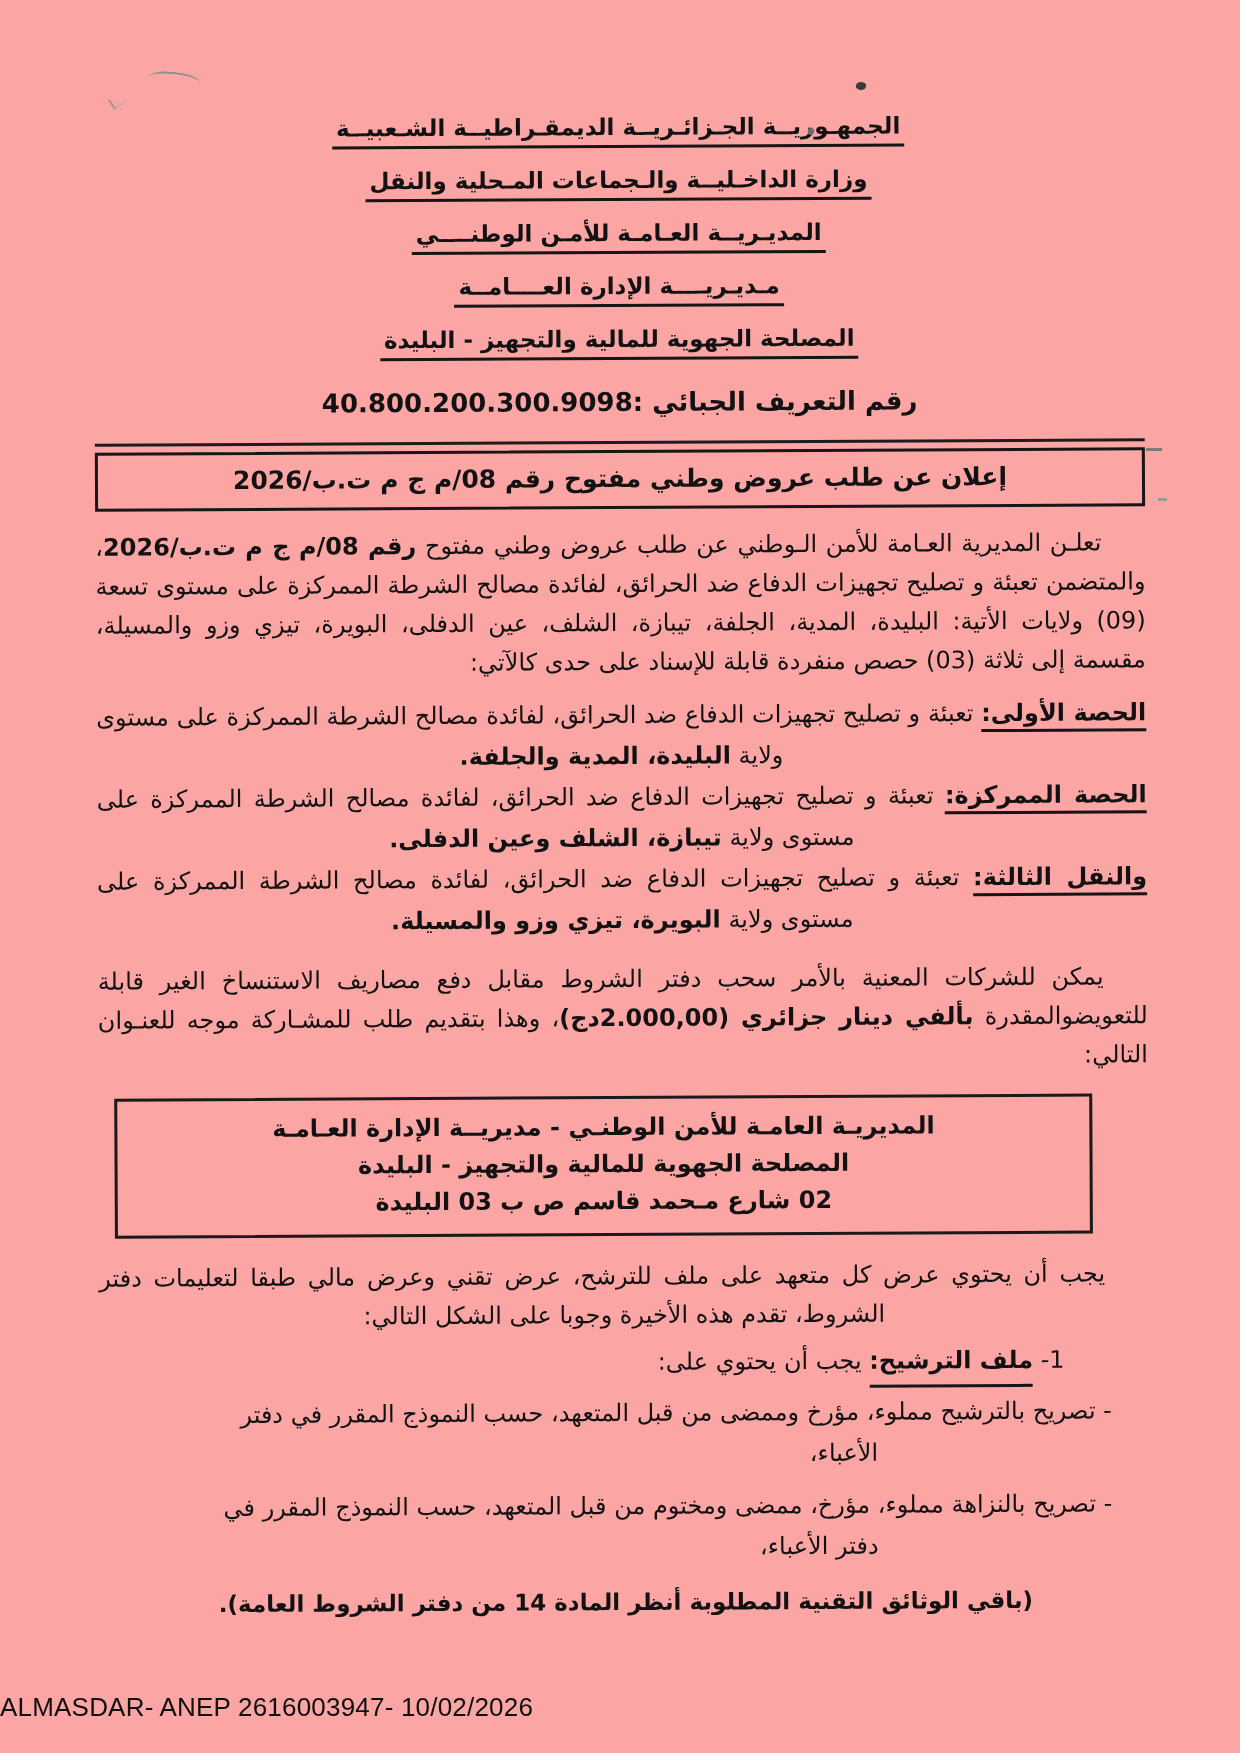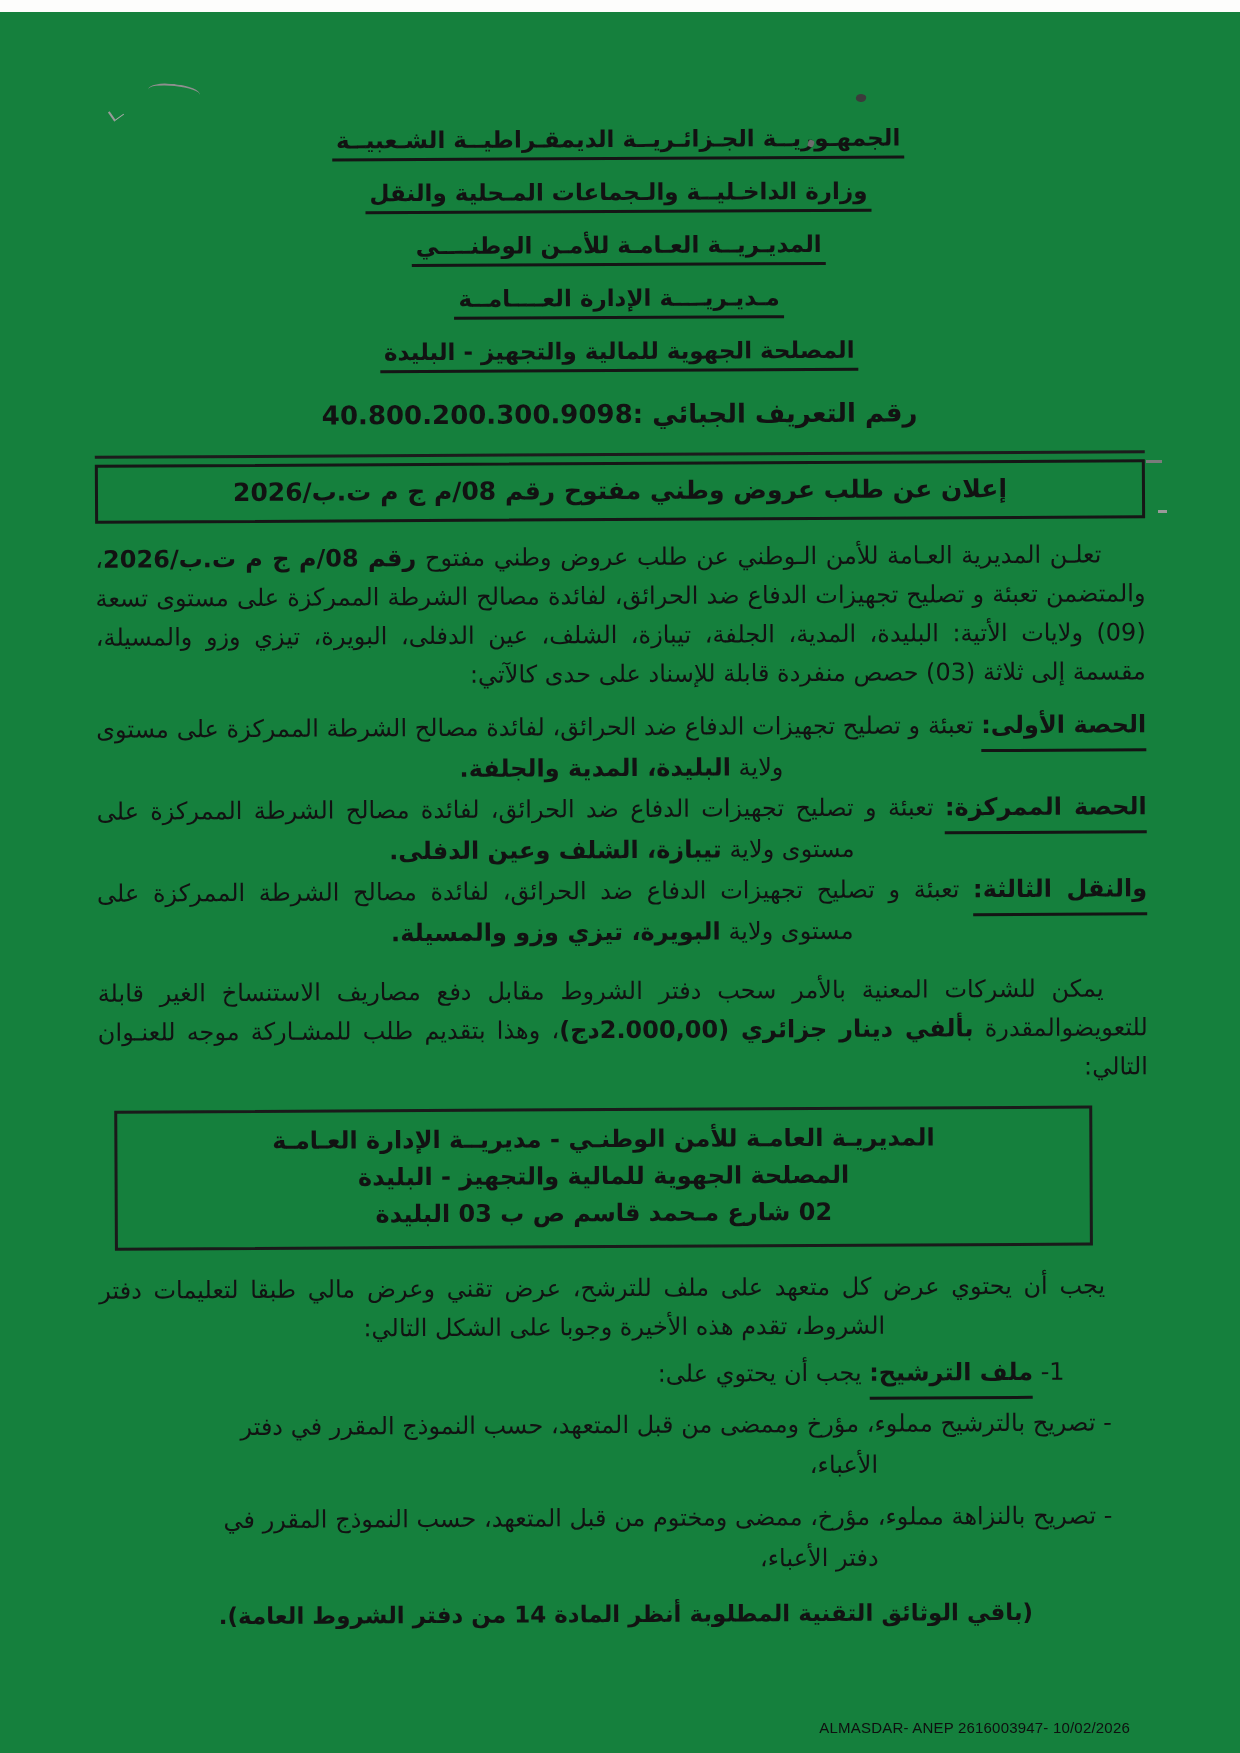--- a/index.html
+++ b/index.html
@@ -4,21 +4,21 @@
 <style>
   html, body { margin: 0; padding: 0; }
   body {
     width: 1240px; height: 1753px;
     background: #fdfdfc;
     font-family: "DejaVu Sans", sans-serif;
     color: #121212;
     position: relative;
     overflow: hidden;
   }
-  .sheet { position: absolute; inset: 0; background: #15803d; margin-top: 12px; }
+  .sheet { position: absolute; inset: 0; background: #fca5a5; }
   .content {
     position: absolute; top: 0; right: 95px; left: 95px;
     direction: rtl;
     transform: rotate(-0.3deg);
     transform-origin: 50% 30%;
   }
   
   .hdr { text-align: center; margin: 0 0 19px 0; }
   .hdr:first-child { margin-top: 114px; }
   .hdr .u {
@@ -52,21 +52,21 @@
   .b { font-weight: bold; }
   .lot {
     font-size: 24px; line-height: 41px;
     text-align: justify; text-align-last: center;
     margin: 0;
   }
   .lots { margin-top: 13px; }
   .lot .lbl {
     font-weight: bold;
     border-bottom: 3px solid #141414;
-    padding-bottom: 10px;
+    padding-bottom: 2px;
   }
   .purchase { margin-top: 19px; }
   .addrbox {
     border: 3px solid #1a1a1a;
     margin: 19px 56px 0 16px;
     padding: 10px 8px 13px 8px;
     text-align: center;
     font-weight: bold;
     font-size: 24px;
     line-height: 37px;
@@ -88,25 +88,25 @@
   .bullet { margin-top: 11px; font-size: 24px; line-height: 41px; }
   .bullet .l1 { text-align: right; padding-left: 10px; padding-right: 38px; }
   .bullet .l2 { text-align: right; padding-right: 272px; }
   .note {
     margin: 21px 0 0 0;
     text-align: center;
     font-weight: bold;
     font-size: 23px;
   }
   .footer {
-    position: absolute; bottom: 17px; left: 0; right: 110px;
-    text-align: right;
+    position: absolute; bottom: 30px; left: 0; right: 110px;
+    text-align: left;
     direction: ltr;
     font-family: "Liberation Sans", sans-serif;
-    font-size: 15px;
+    font-size: 26px;
     color: #0f0f0f;
     letter-spacing: 0.2px;
   }
   
   .art { position: absolute; pointer-events: none; }
   .art-curve {
     left: 148px; top: 72px; width: 52px; height: 14px;
     border-top: 2px solid #8f8f8f; border-radius: 50%;
     transform: rotate(6deg);
   }

